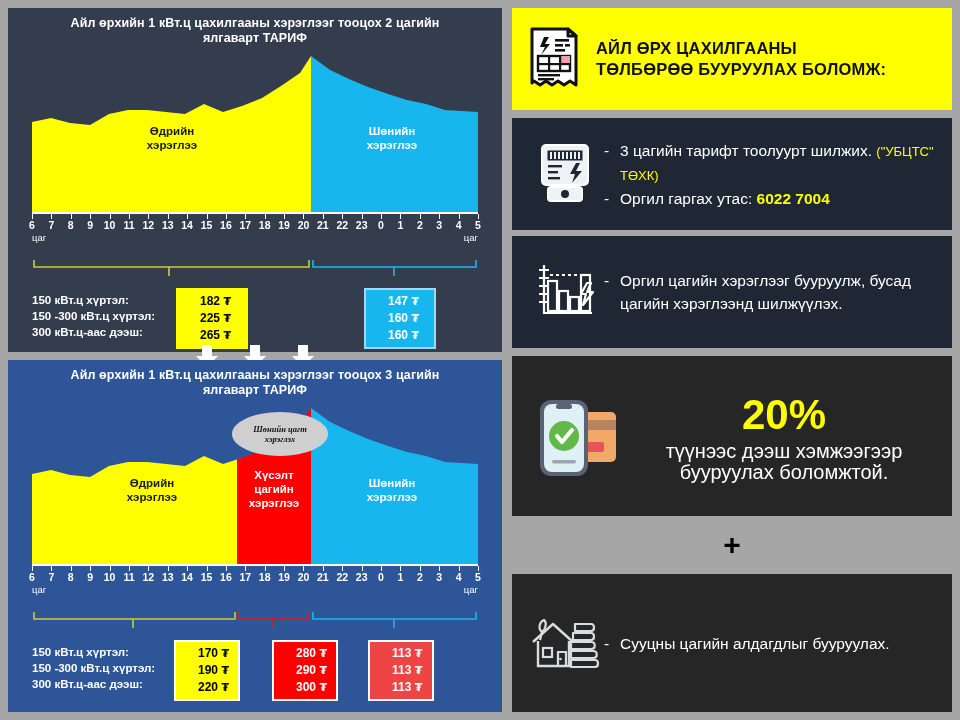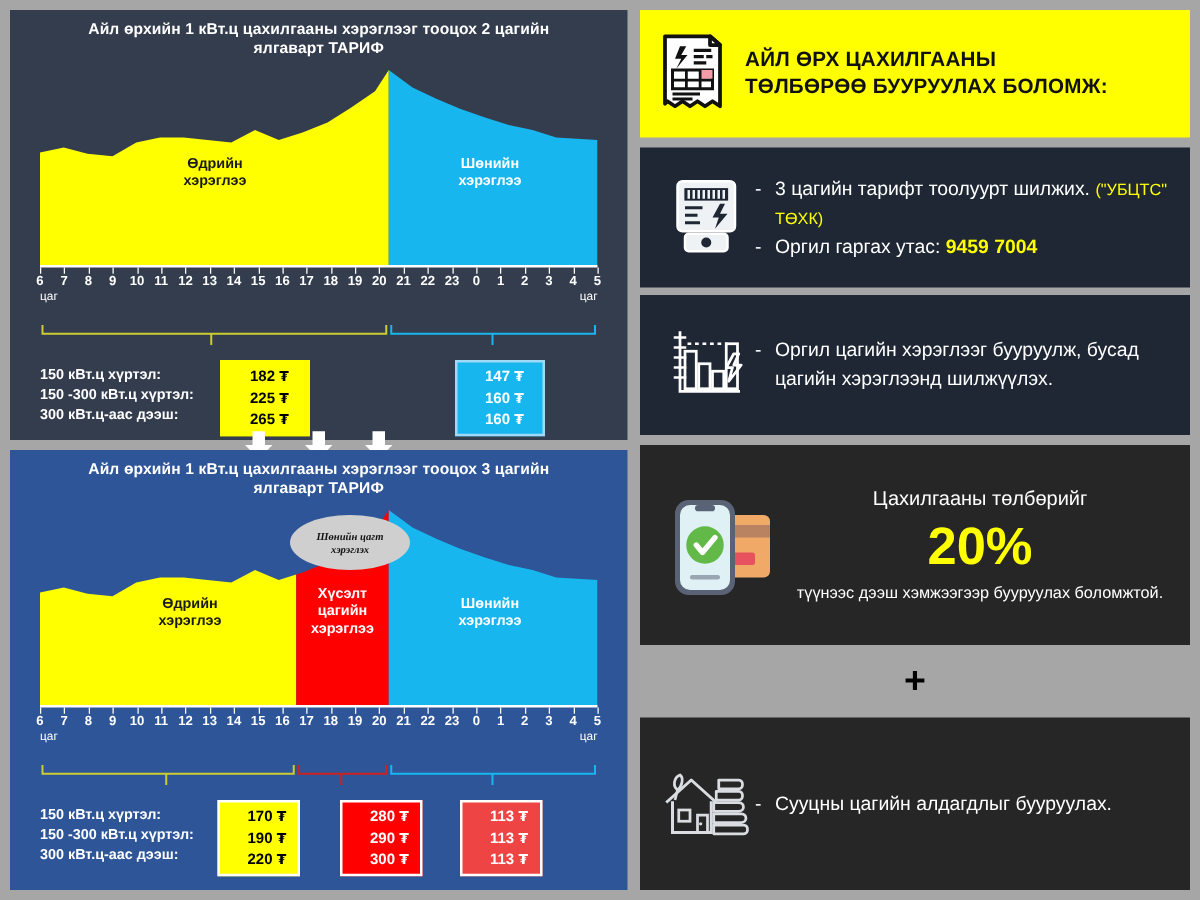--- a/index.html
+++ b/index.html
@@ -107,21 +107,21 @@
 
   .bullet{display:flex;align-items:flex-start;font-size:15.5px;line-height:23px;}
   .dash{flex:0 0 16px;color:#fff;}
   .btxt{flex:1 1 auto;}
   .hl-y{color:#ffff00;font-weight:bold;}
   .note-y{color:#ffff00;font-size:13px;}
 
   .c3{text-align:center;color:#fff;}
   .c3-top{font-size:16px;line-height:22px;}
   .c3-big{font-size:42px;line-height:48px;font-weight:bold;color:#ffff00;margin:2px 0;}
-  .c3-bot{font-size:13px;line-height:21px;}
+  .c3-bot{font-size:20px;line-height:21px;}
 </style>
 </head>
 <body>
 
 <div class="stage">
 
   <div class="left-col">
 
     <div class="panel panel-top">
 
@@ -438,21 +438,21 @@
             <span class="dash">-</span>
             <span class="btxt">
               <span>3 цагийн тарифт тоолуурт шилжих.</span>
               <span class="note-y">("УБЦТС" ТӨХК)</span>
             </span>
           </div>
           <div class="bullet">
             <span class="dash">-</span>
             <span class="btxt">
               <span>Оргил гаргах утас:</span>
-              <span class="hl-y">9459 7004</span>
+              <span class="hl-y">6022 7004</span>
             </span>
           </div>
         </div>
       </div>
     </div>
 
     <div class="card card-dark card-2">
       <div class="row">
         <div class="ico">
           <svg width="62" height="62" viewBox="0 0 62 62">
@@ -490,21 +490,20 @@
             <rect x="52" y="54" width="22" height="10" rx="2" fill="#e8525f"></rect>
             <rect x="10" y="12" width="48" height="76" rx="11" fill="#5a6376"></rect>
             <rect x="14" y="16" width="40" height="68" rx="8" fill="#dff1f4"></rect>
             <rect x="26" y="16" width="16" height="5" rx="2.5" fill="#5a6376"></rect>
             <circle cx="34" cy="48" r="15" fill="#63b948"></circle>
             <path d="M27,48 L32,54 L42,42" fill="none" stroke="#ffffff" stroke-width="4.2" stroke-linecap="round" stroke-linejoin="round"></path>
             <rect x="22" y="72" width="24" height="3.6" rx="1.8" fill="#9aa6b4"></rect>
           </svg>
         </div>
         <div class="body c3">
-          <div class="c3-top">Цахилгааны төлбөрийг</div>
           <div class="c3-big">20%</div>
           <div class="c3-bot">түүнээс дээш хэмжээгээр бууруулах боломжтой.</div>
         </div>
       </div>
     </div>
 
     <div class="plusbar">
       <span>+</span>
     </div>
 

